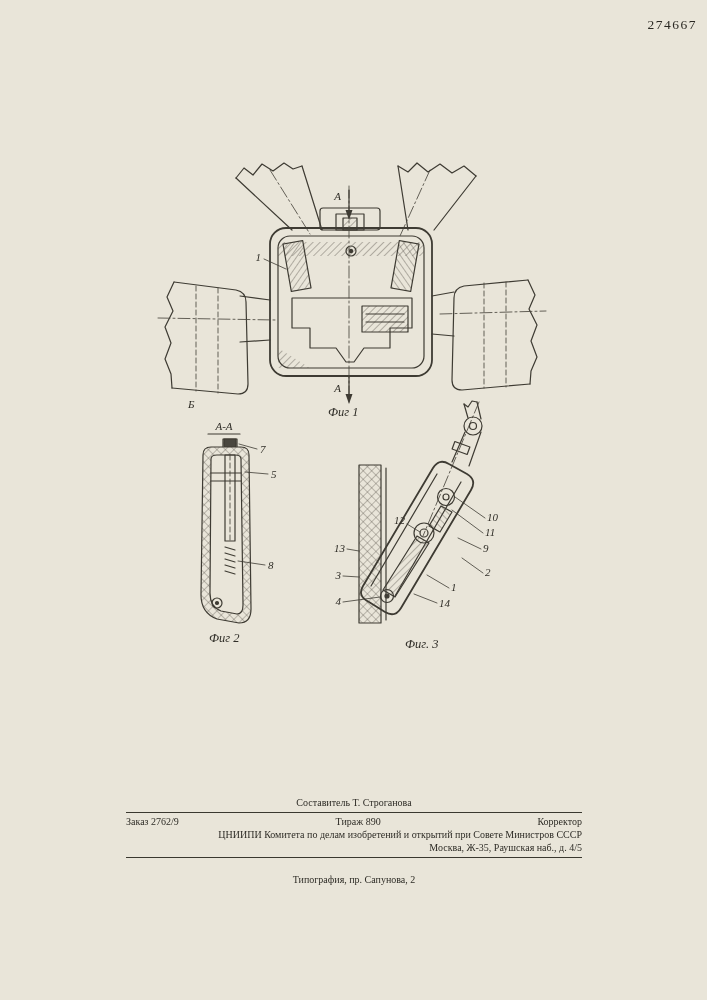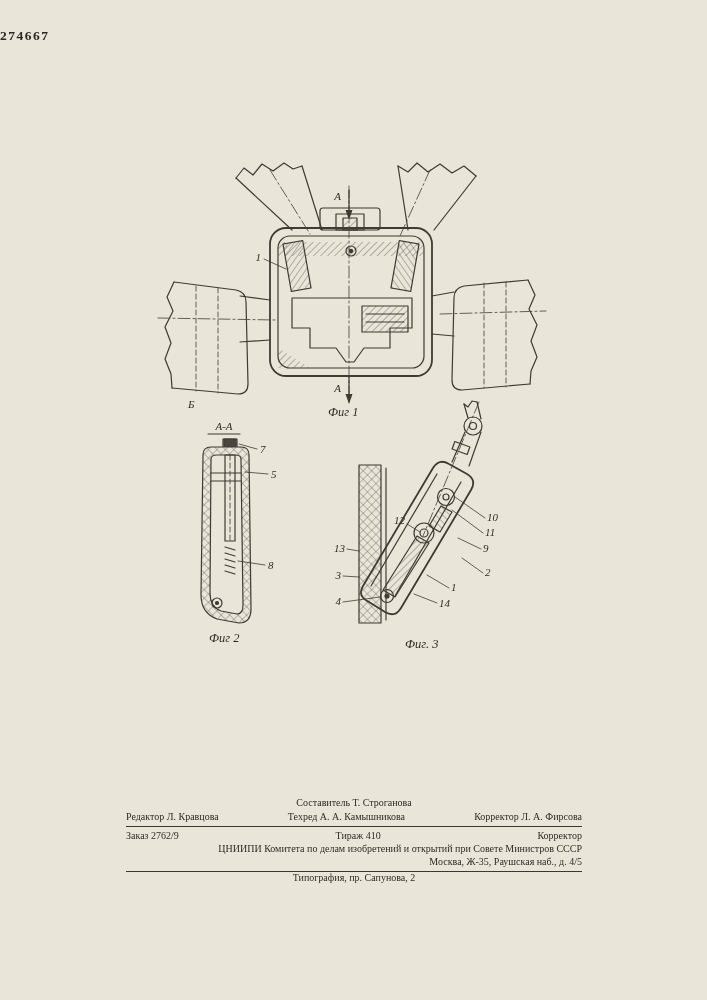--- a/index.html
+++ b/index.html
@@ -8,42 +8,42 @@
     background:#dcd8cc;
     font-family:"Liberation Serif", serif;
   }
   .page{
     position:relative;width:707px;height:1000px;
     background:#e9e5d9;
     overflow:hidden;
     color:#2e2c26;
   }
   .patent-number{
-    position:absolute;top:28px;left:0;width:697px;
-    text-align:left;
-    font-weight:bold;font-size:13.5px;letter-spacing:1.5px;
+    position:absolute;top:17px;left:0;width:697px;
+    text-align:right;
+    font-weight:normal;font-size:13.5px;letter-spacing:1.5px;
     color:#2a2822;
   }
   .fig{position:absolute;overflow:visible;}
   .ln{stroke:#3e3b33;stroke-width:1.2;fill:none;stroke-linejoin:round;stroke-linecap:round;}
   .thick{stroke-width:1.8;}
   .cl{stroke:#4a473e;stroke-width:.85;fill:none;stroke-dasharray:12 3 2 3;}
   .dash{stroke:#4a473e;stroke-width:.85;fill:none;stroke-dasharray:5 3;}
   .ldr{stroke:#3e3b33;stroke-width:.8;fill:none;}
   .lbl{font:italic 11px "Liberation Serif", serif;fill:#302e28;stroke:none;}
   .cap{font:italic 12.5px "Liberation Serif", serif;fill:#302e28;stroke:none;}
   .imprint{
     position:absolute;left:126px;top:797px;width:456px;
     font-size:10px;color:#2e2c26;
   }
   .imp-center{text-align:center;}
   .imp-row{display:flex;justify-content:space-between;margin-top:3px;}
   .imp-rule{border-top:1px solid #3a382f;margin-top:4px;}
   .imp-org{margin-top:2px;text-align:right;}
-  .imp-last{margin-top:0;text-align:center;}
+  .imp-last{margin-top:16px;text-align:center;}
 </style>
 </head>
 <body>
 
 <div class="page">
 
   <svg width="0" height="0" style="position:absolute">
     <defs>
       <pattern id="h45" patternUnits="userSpaceOnUse" width="5" height="5" patternTransform="rotate(45)">
         <line x1="0" y1="0" x2="0" y2="5" stroke="#57534a" stroke-width="0.8"></line>
@@ -233,29 +233,24 @@
     <text class="lbl" x="160" y="138">11</text>
     <text class="lbl" x="158" y="154">9</text>
     <text class="lbl" x="160" y="178">2</text>
     <text class="lbl" x="126" y="193">1</text>
     <text class="lbl" x="114" y="209">14</text>
     <text class="cap" x="80" y="250">Фиг. 3</text>
   </svg>
 
   <div class="imprint">
     <div class="imp-center">Составитель Т. Строганова</div>
-    <div class="imp-row">
-      <span>Редактор Л. Кравцова</span>
-      <span>Техред А. А. Камышникова</span>
-      <span>Корректор Л. А. Фирсова</span>
-    </div>
     <div class="imp-rule"></div>
     <div class="imp-row">
       <span>Заказ 2762/9</span>
-      <span>Тираж 410</span>
+      <span>Тираж 890</span>
       <span>Корректор</span>
     </div>
     <div class="imp-org">ЦНИИПИ Комитета по делам изобретений и открытий при Совете Министров СССР</div>
     <div class="imp-org">Москва, Ж-35, Раушская наб., д. 4/5</div>
     <div class="imp-rule"></div>
     <div class="imp-last">Типография, пр. Сапунова, 2</div>
   </div>
 
 </div>
 

